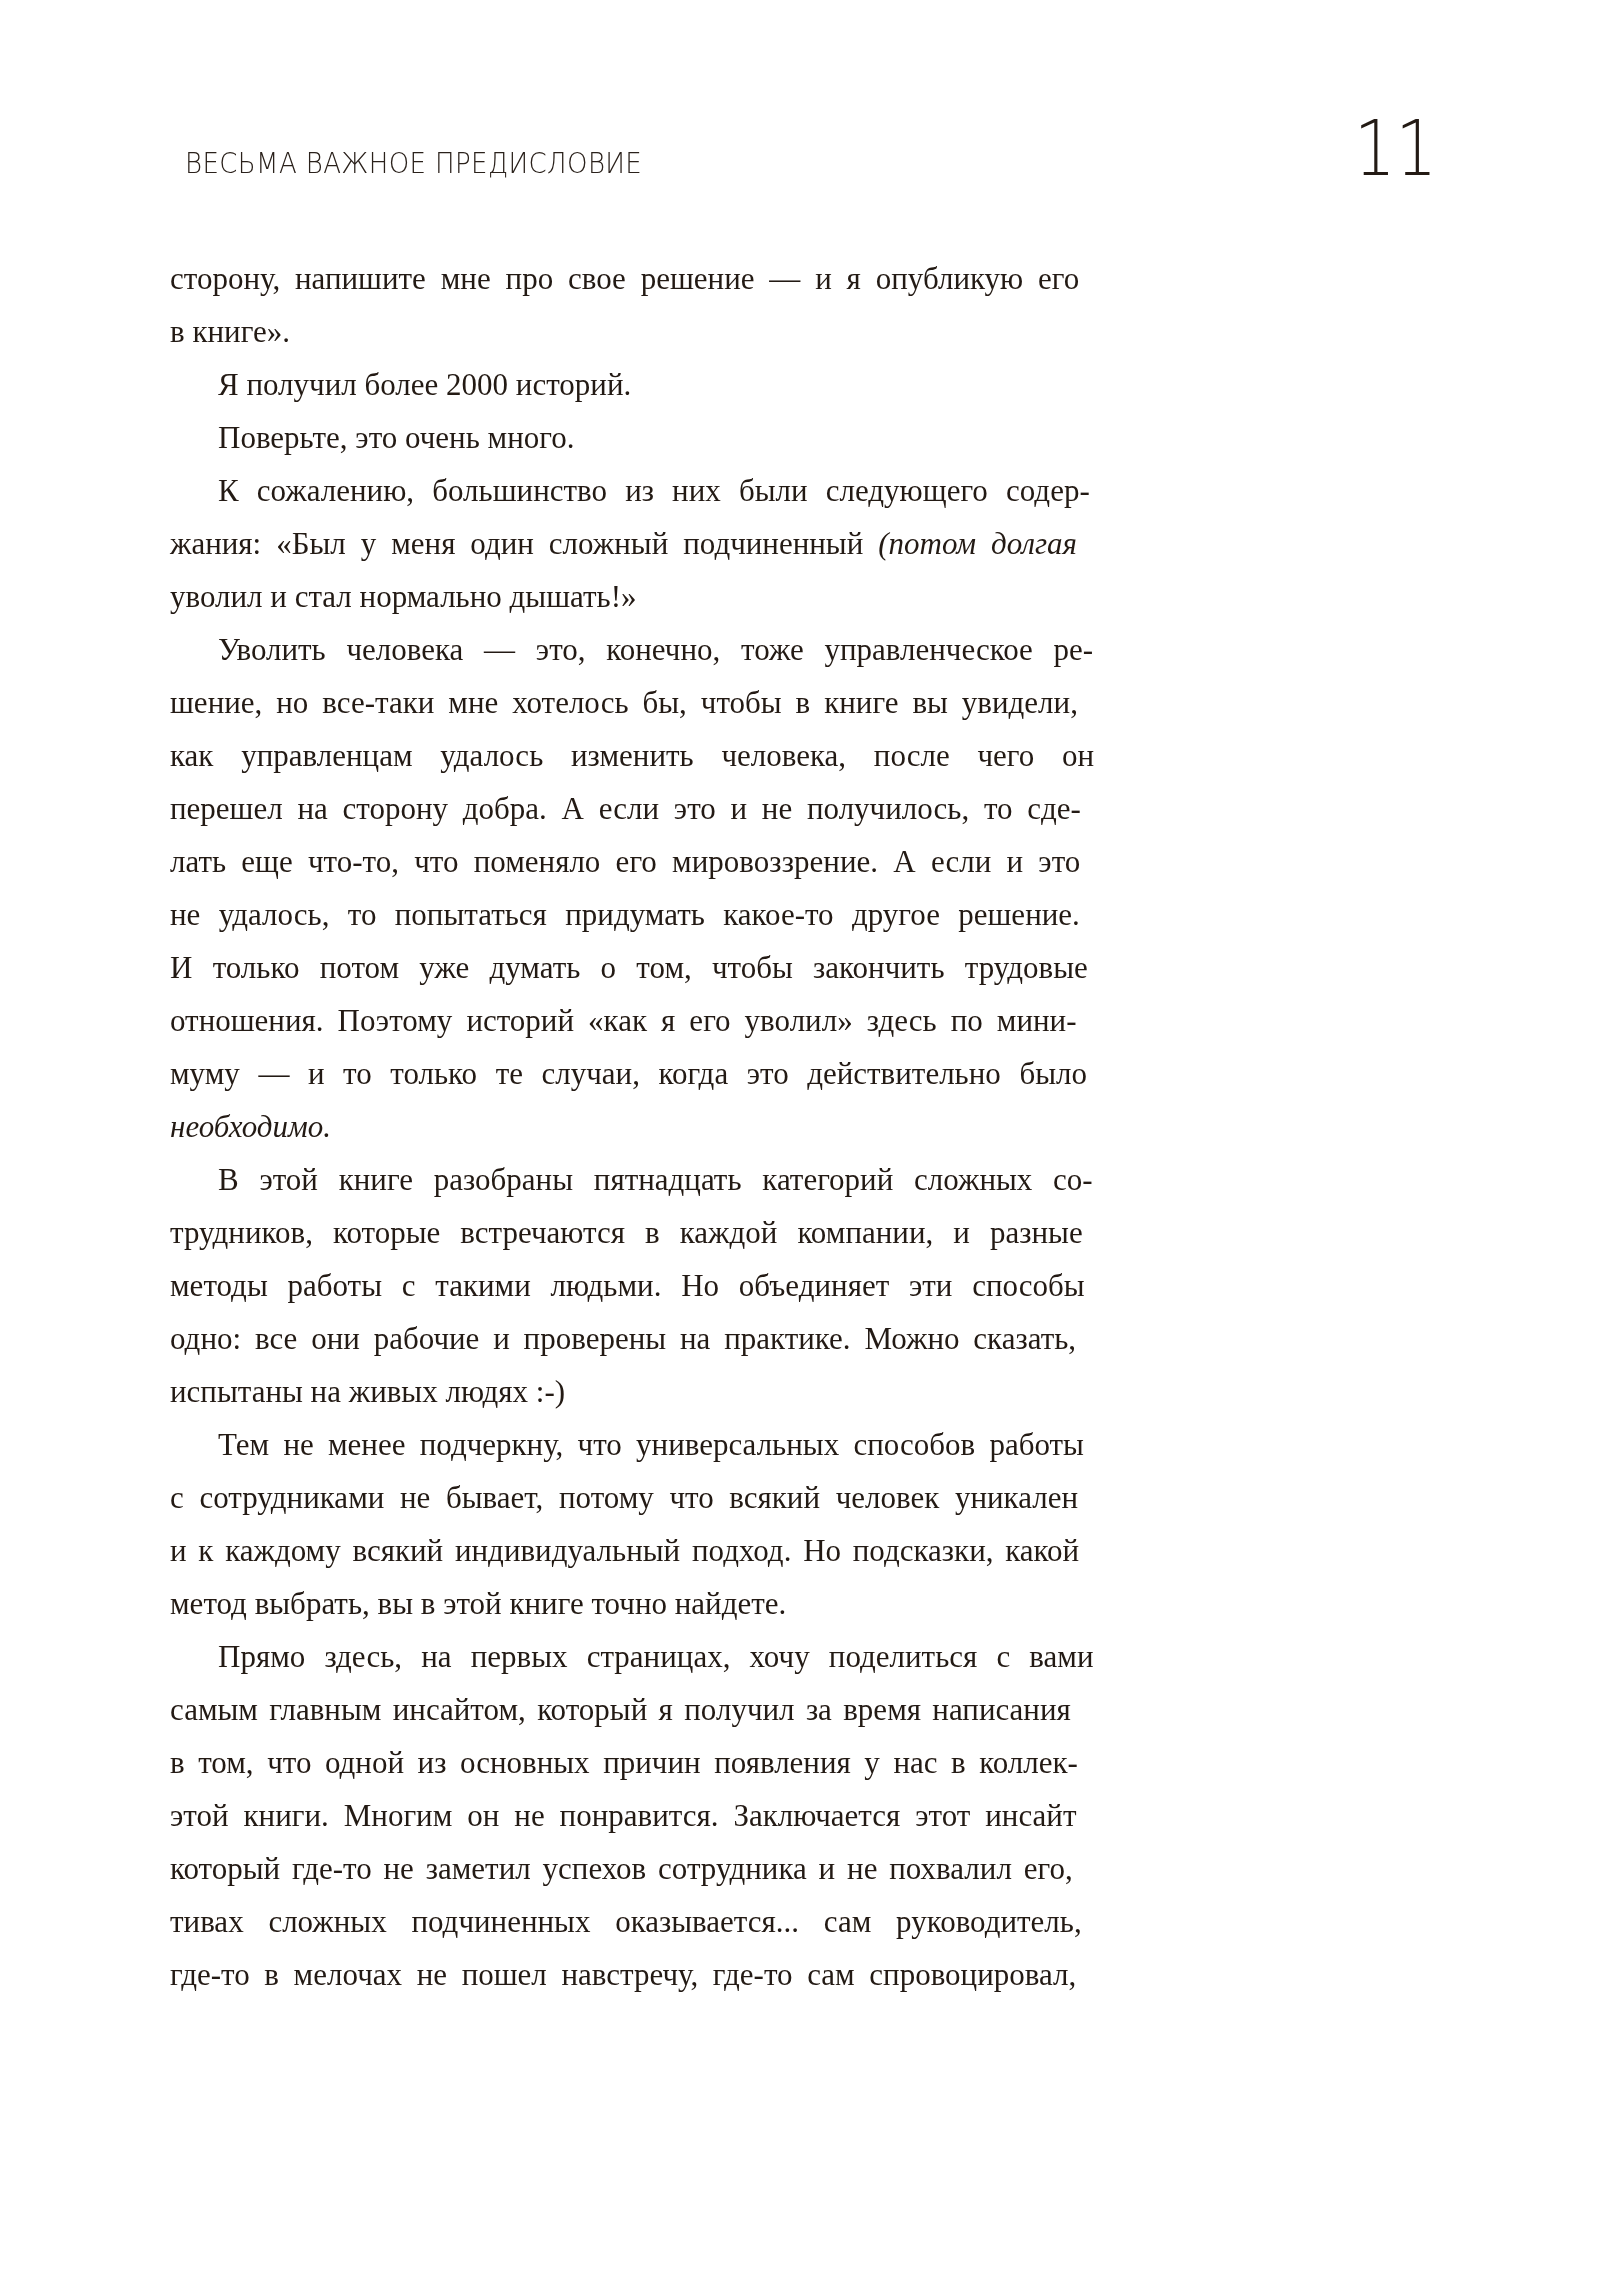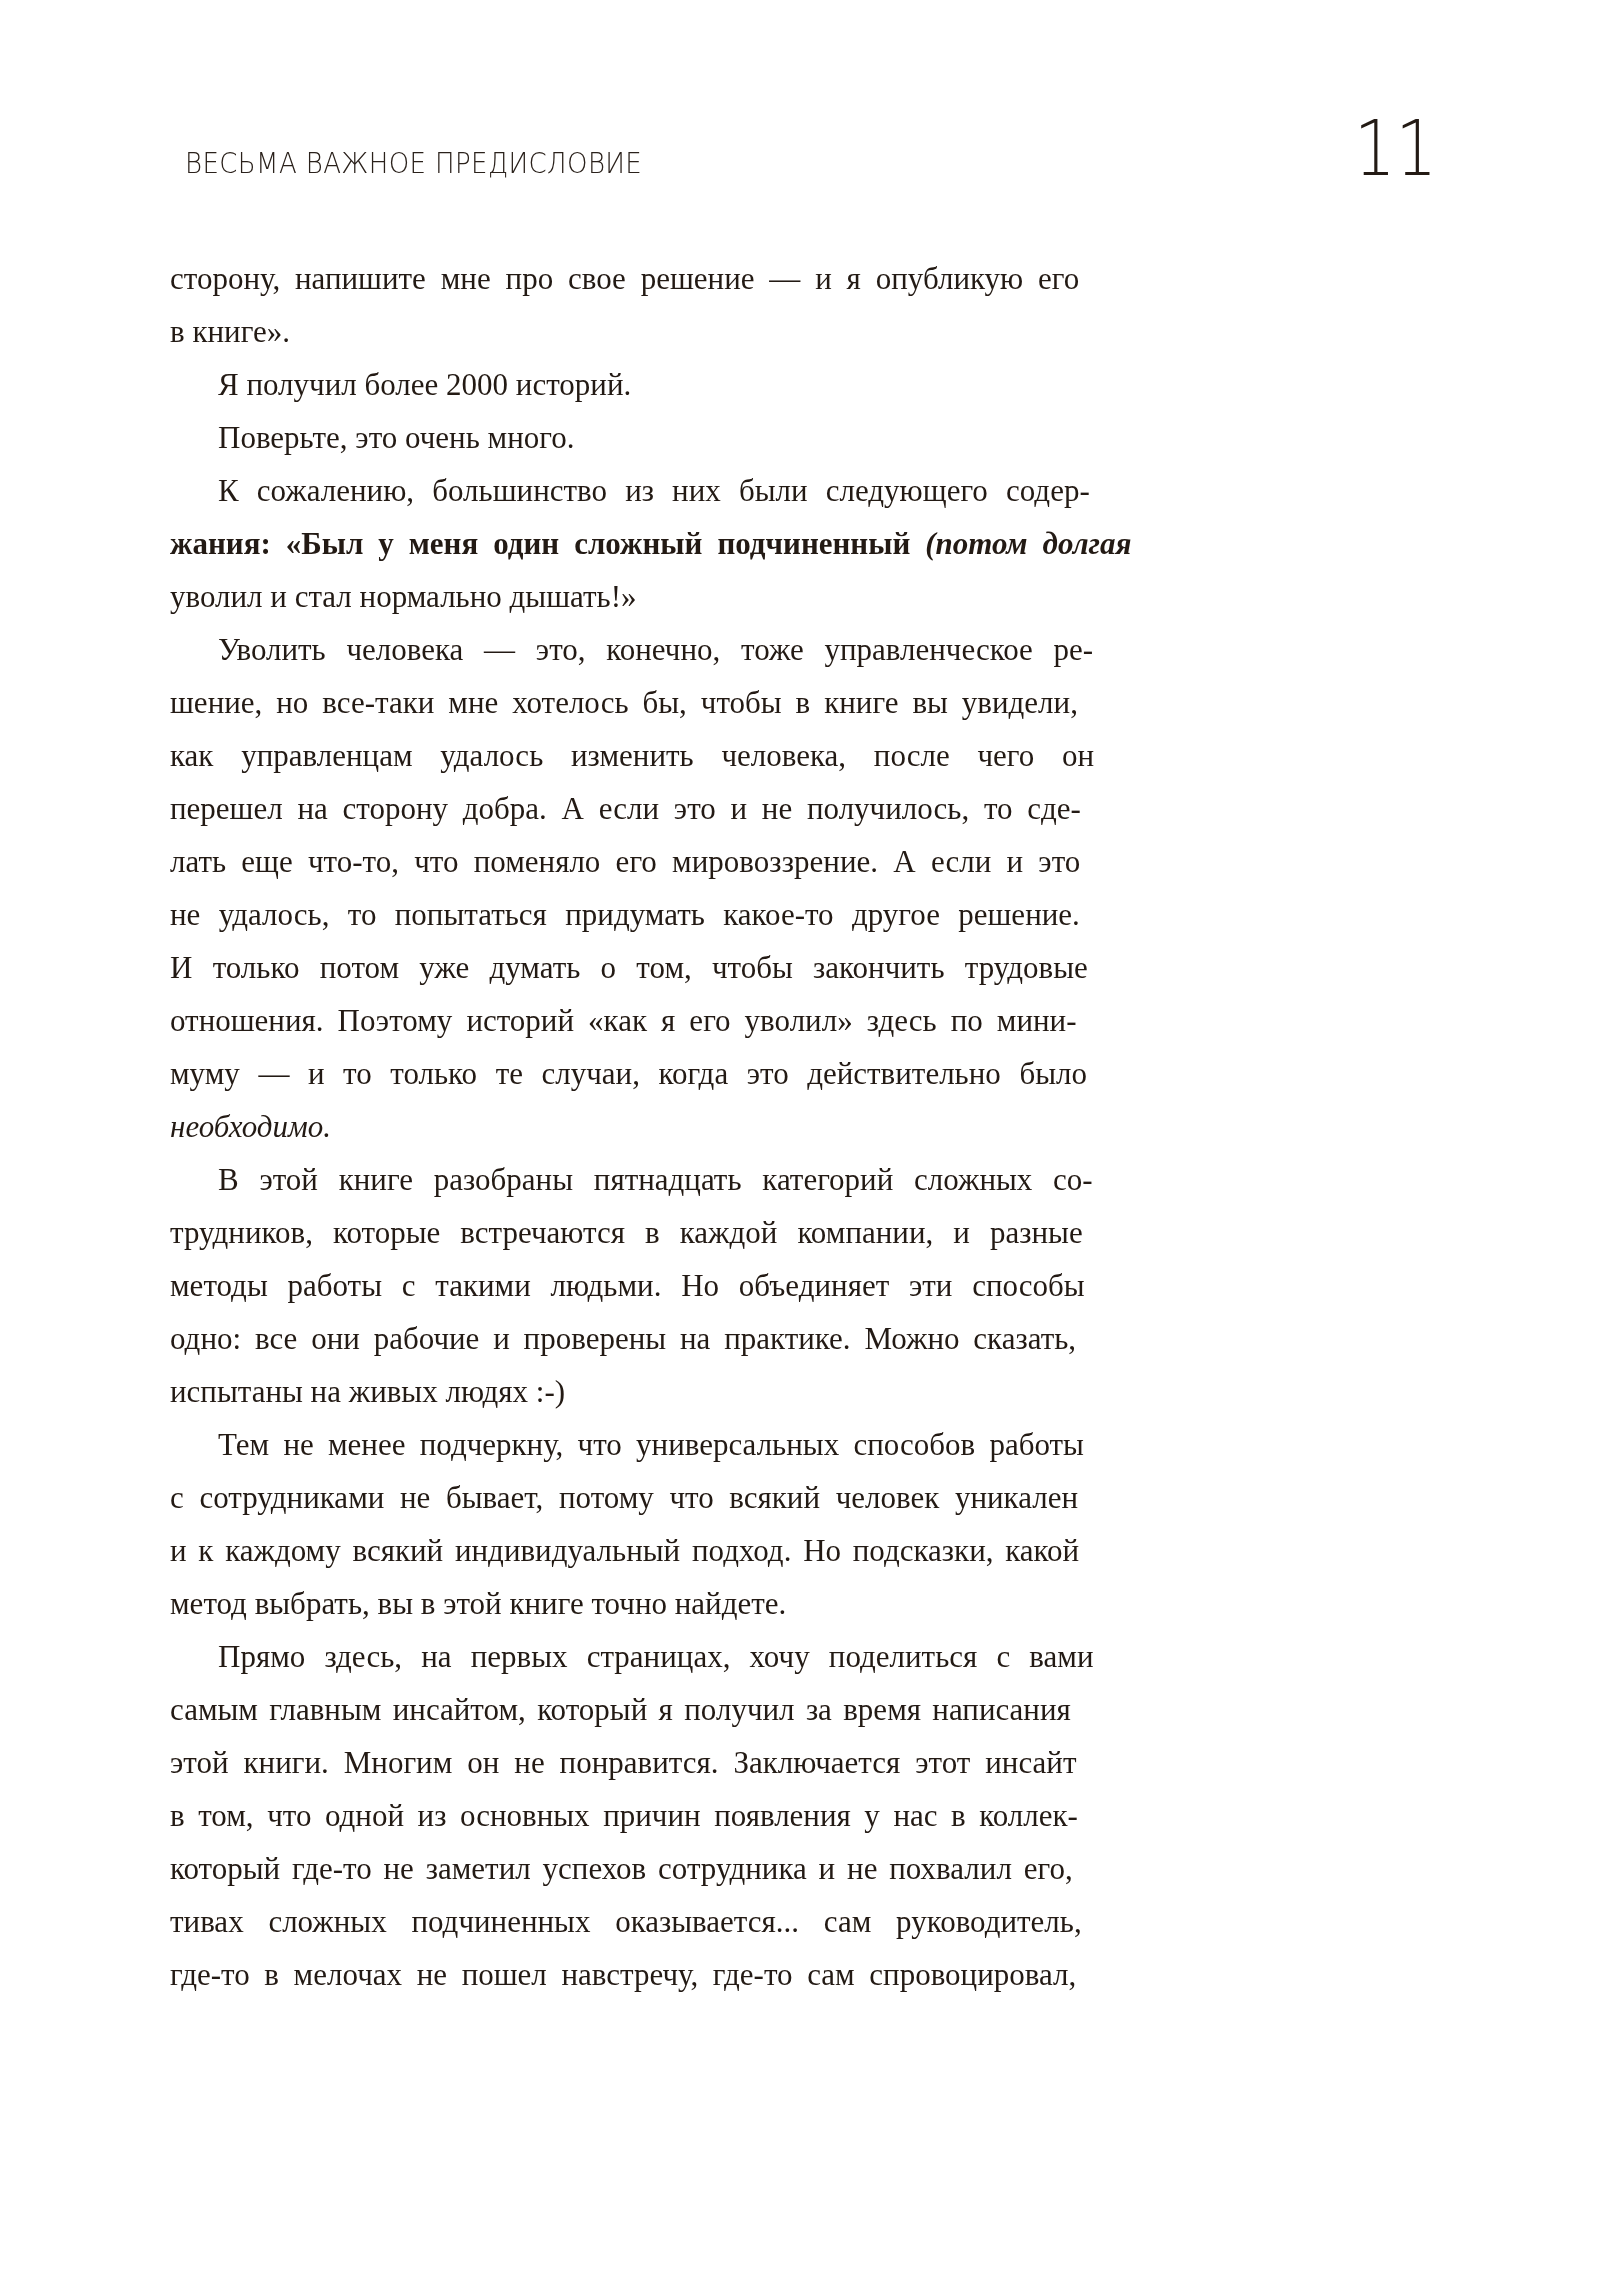--- a/index.html
+++ b/index.html
@@ -74,21 +74,21 @@
 
 <div class="running-head">ВЕСЬМА ВАЖНОЕ ПРЕДИСЛОВИЕ</div>
 <div class="page-number">11</div>
 
 <div class="body-text" id="body-text">
     <div class="line" style="text-align: left; text-align-last: left; word-spacing: 7.1px;">сторону, напишите мне про свое решение — и я опубликую его</div>
     <div class="line last" style="text-align: left; text-align-last: left;">в книге».</div>
     <div class="line indent last" style="text-align: left; text-align-last: left;">Я получил более 2000 историй.</div>
     <div class="line indent last" style="text-align: left; text-align-last: left;">Поверьте, это очень много.</div>
     <div class="line indent" style="text-align: left; text-align-last: left; word-spacing: 10.4px;">К сожалению, большинство из них были следующего содер-</div>
-    <div class="line" style="text-align: left; text-align-last: left; word-spacing: 7.2px; font-weight: bold;"><span>жания: «Был у меня один сложный подчиненный </span><span class="it">(потом долгая</span></div>
+    <div class="line" style="text-align: left; text-align-last: left; word-spacing: 7.2px;"><span>жания: «Был у меня один сложный подчиненный </span><span class="it">(потом долгая</span></div>
     <div class="line last" style="text-align: left; text-align-last: left;">уволил и стал нормально дышать!»</div>
     <div class="line indent" style="text-align: left; text-align-last: left; word-spacing: 13px;">Уволить человека — это, конечно, тоже управленческое ре-</div>
     <div class="line" style="text-align: left; text-align-last: left; word-spacing: 6.2px;">шение, но все-таки мне хотелось бы, чтобы в книге вы увидели,</div>
     <div class="line" style="text-align: left; text-align-last: left; word-spacing: 20px;">как управленцам удалось изменить человека, после чего он</div>
     <div class="line" style="text-align: left; text-align-last: left; word-spacing: 7px;">перешел на сторону добра. А если это и не получилось, то сде-</div>
     <div class="line" style="text-align: right; text-align-last: left; word-spacing: 7.5px;">лать еще что-то, что поменяло его мировоззрение. А если и это</div>
     <div class="line" style="text-align: left; text-align-last: left; word-spacing: 10.6px;">не удалось, то попытаться придумать какое-то другое решение.</div>
     <div class="line" style="text-align: left; text-align-last: left; word-spacing: 12.5px;">И только потом уже думать о том, чтобы закончить трудовые</div>
     <div class="line" style="text-align: left; text-align-last: left; word-spacing: 6.3px;">отношения. Поэтому историй «как я его уволил» здесь по мини-</div>
     <div class="line" style="text-align: left; text-align-last: left; word-spacing: 10.8px;">муму — и то только те случаи, когда это действительно было</div>
@@ -97,19 +97,19 @@
     <div class="line" style="text-align: left; text-align-last: left; word-spacing: 12.3px;">трудников, которые встречаются в каждой компании, и разные</div>
     <div class="line" style="text-align: left; text-align-last: left; word-spacing: 12px;">методы работы с такими людьми. Но объединяет эти способы</div>
     <div class="line" style="text-align: left; text-align-last: left; word-spacing: 6.1px;">одно: все они рабочие и проверены на практике. Можно сказать,</div>
     <div class="line last" style="text-align: left; text-align-last: left;">испытаны на живых людях :-)</div>
     <div class="line indent" style="text-align: left; text-align-last: left; word-spacing: 6.5px;">Тем не менее подчеркну, что универсальных способов работы</div>
     <div class="line" style="text-align: left; text-align-last: left; word-spacing: 7.9px;">с сотрудниками не бывает, потому что всякий человек уникален</div>
     <div class="line" style="text-align: left; text-align-last: left; word-spacing: 4px;">и к каждому всякий индивидуальный подход. Но подсказки, какой</div>
     <div class="line last" style="text-align: left; text-align-last: left;">метод выбрать, вы в этой книге точно найдете.</div>
     <div class="line indent" style="text-align: left; text-align-last: left; word-spacing: 11.4px;">Прямо здесь, на первых страницах, хочу поделиться с вами</div>
     <div class="line" style="text-align: left; text-align-last: left; word-spacing: 3.6px;">самым главным инсайтом, который я получил за время написания</div>
+    <div class="line" style="text-align: left; text-align-last: left; word-spacing: 5.8px;">в том, что одной из основных причин появления у нас в коллек-</div>
     <div class="line" style="text-align: left; text-align-last: left; word-spacing: 7.2px;">этой книги. Многим он не понравится. Заключается этот инсайт</div>
-    <div class="line" style="text-align: left; text-align-last: left; word-spacing: 5.8px;">в том, что одной из основных причин появления у нас в коллек-</div>
     <div class="line" style="text-align: left; text-align-last: left; word-spacing: 4.1px;">который где-то не заметил успехов сотрудника и не похвалил его,</div>
     <div class="line" style="text-align: left; text-align-last: left; word-spacing: 17px;">тивах сложных подчиненных оказывается... сам руководитель,</div>
     <div class="line" style="text-align: left; text-align-last: left; word-spacing: 6.9px;">где-то в мелочах не пошел навстречу, где-то сам спровоцировал,</div>
   </div>
 
 
 </body></html>

